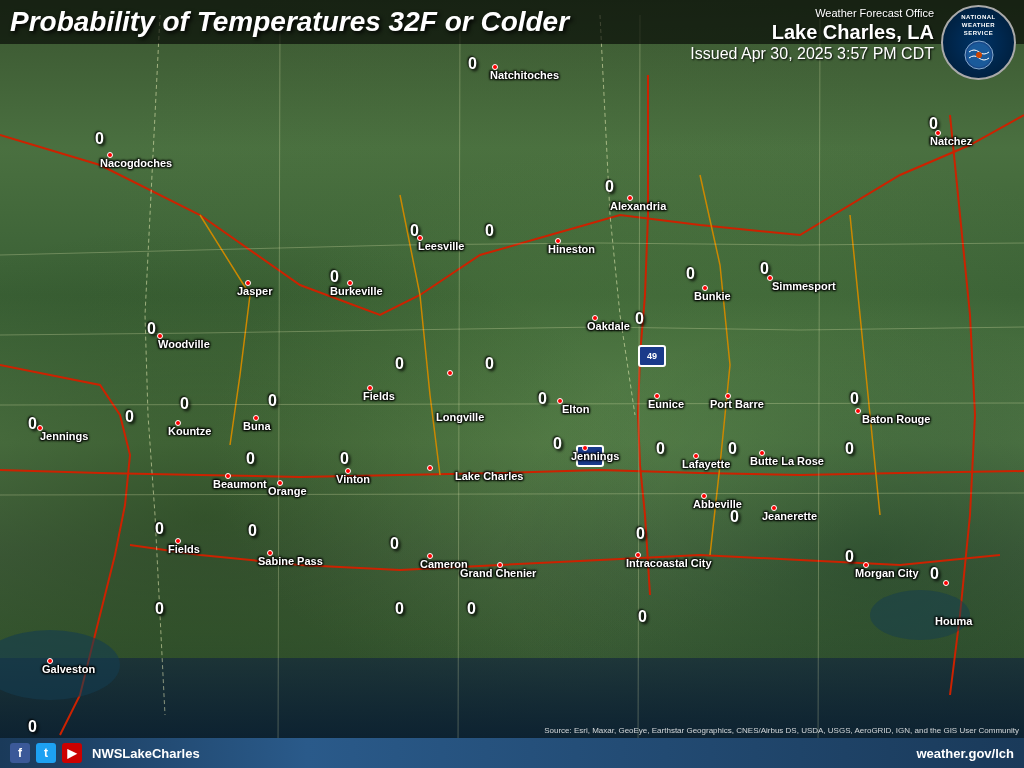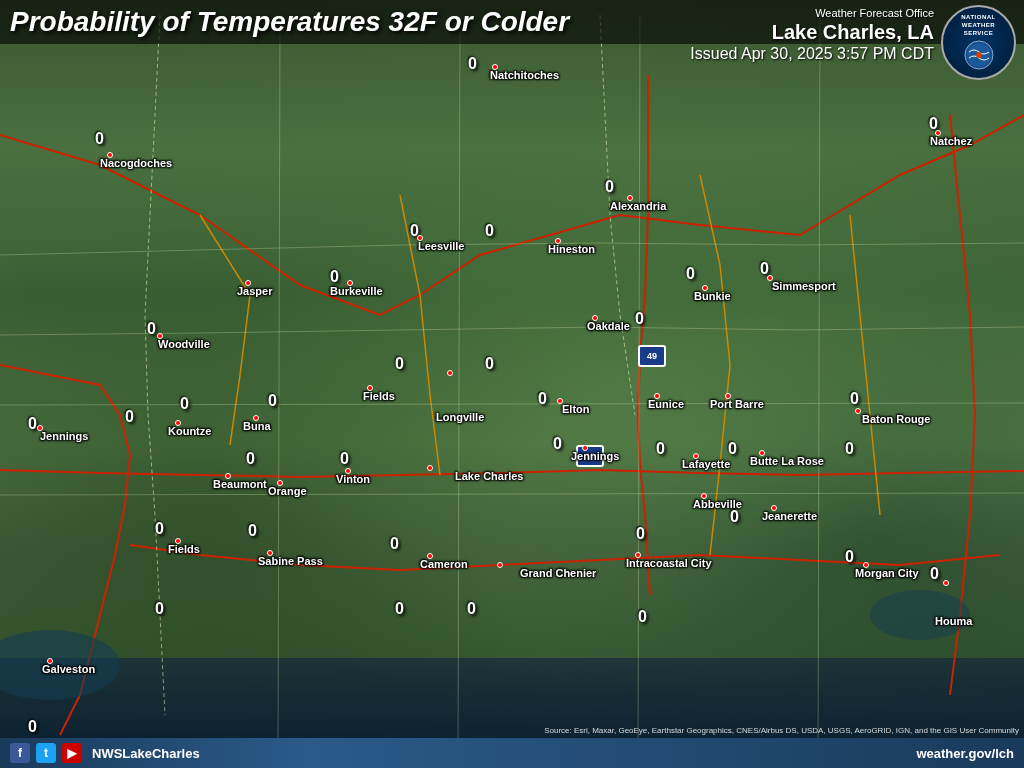--- a/index.html
+++ b/index.html
@@ -364,21 +364,21 @@
       <div class="city-label" style="left: 693px; top: 498px;">Abbeville</div>
       <div class="city-dot" style="left: 774px; top: 508px;"></div>
       <div class="city-label" style="left: 762px; top: 510px;">Jeanerette</div>
       <div class="city-dot" style="left: 178px; top: 541px;"></div>
       <div class="city-label" style="left: 168px; top: 543px;">Fields</div>
       <div class="city-dot" style="left: 270px; top: 553px;"></div>
       <div class="city-label" style="left: 258px; top: 555px;">Sabine Pass</div>
       <div class="city-dot" style="left: 430px; top: 556px;"></div>
       <div class="city-label" style="left: 420px; top: 558px;">Cameron</div>
       <div class="city-dot" style="left: 500px; top: 565px;"></div>
-      <div class="city-label" style="left: 476px; top: 567px; padding-left: 44px;">Grand Chenier</div>
+      <div class="city-label" style="left: 460px; top: 567px;">Grand Chenier</div>
       <div class="city-dot" style="left: 638px; top: 555px;"></div>
       <div class="city-label" style="left: 626px; top: 557px;">Intracoastal City</div>
       <div class="city-dot" style="left: 866px; top: 565px;"></div>
       <div class="city-label" style="left: 855px; top: 567px;">Morgan City</div>
       <div class="city-dot" style="left: 946px; top: 583px;"></div>
       <div class="city-label" style="left: 935px; top: 570px; margin-top: 45px;">Houma</div>
       <div class="city-dot" style="left: 50px; top: 661px;"></div>
       <div class="city-label" style="left: 42px; top: 663px;">Galveston</div>
     </div>
 

